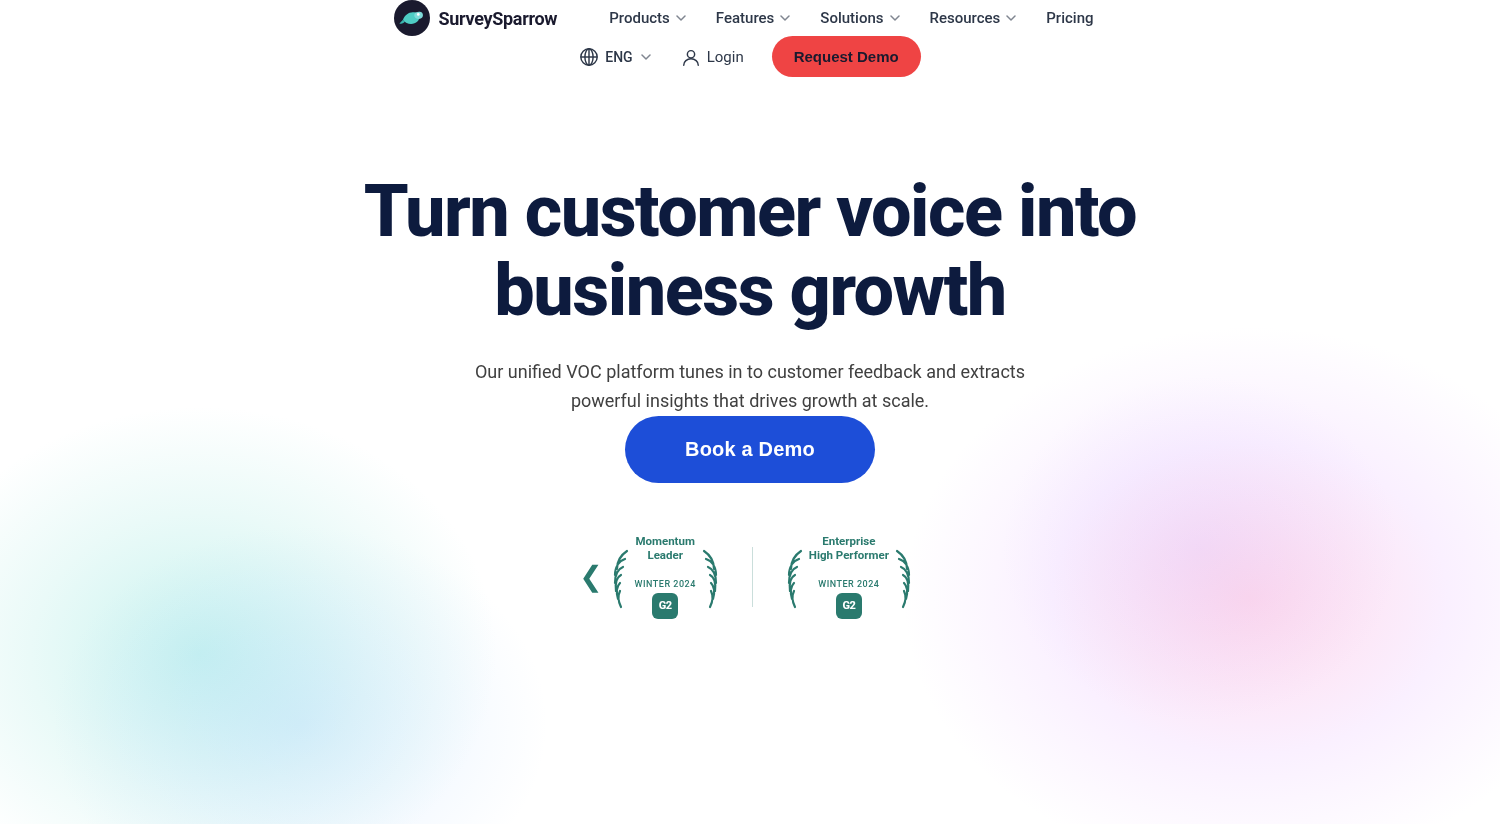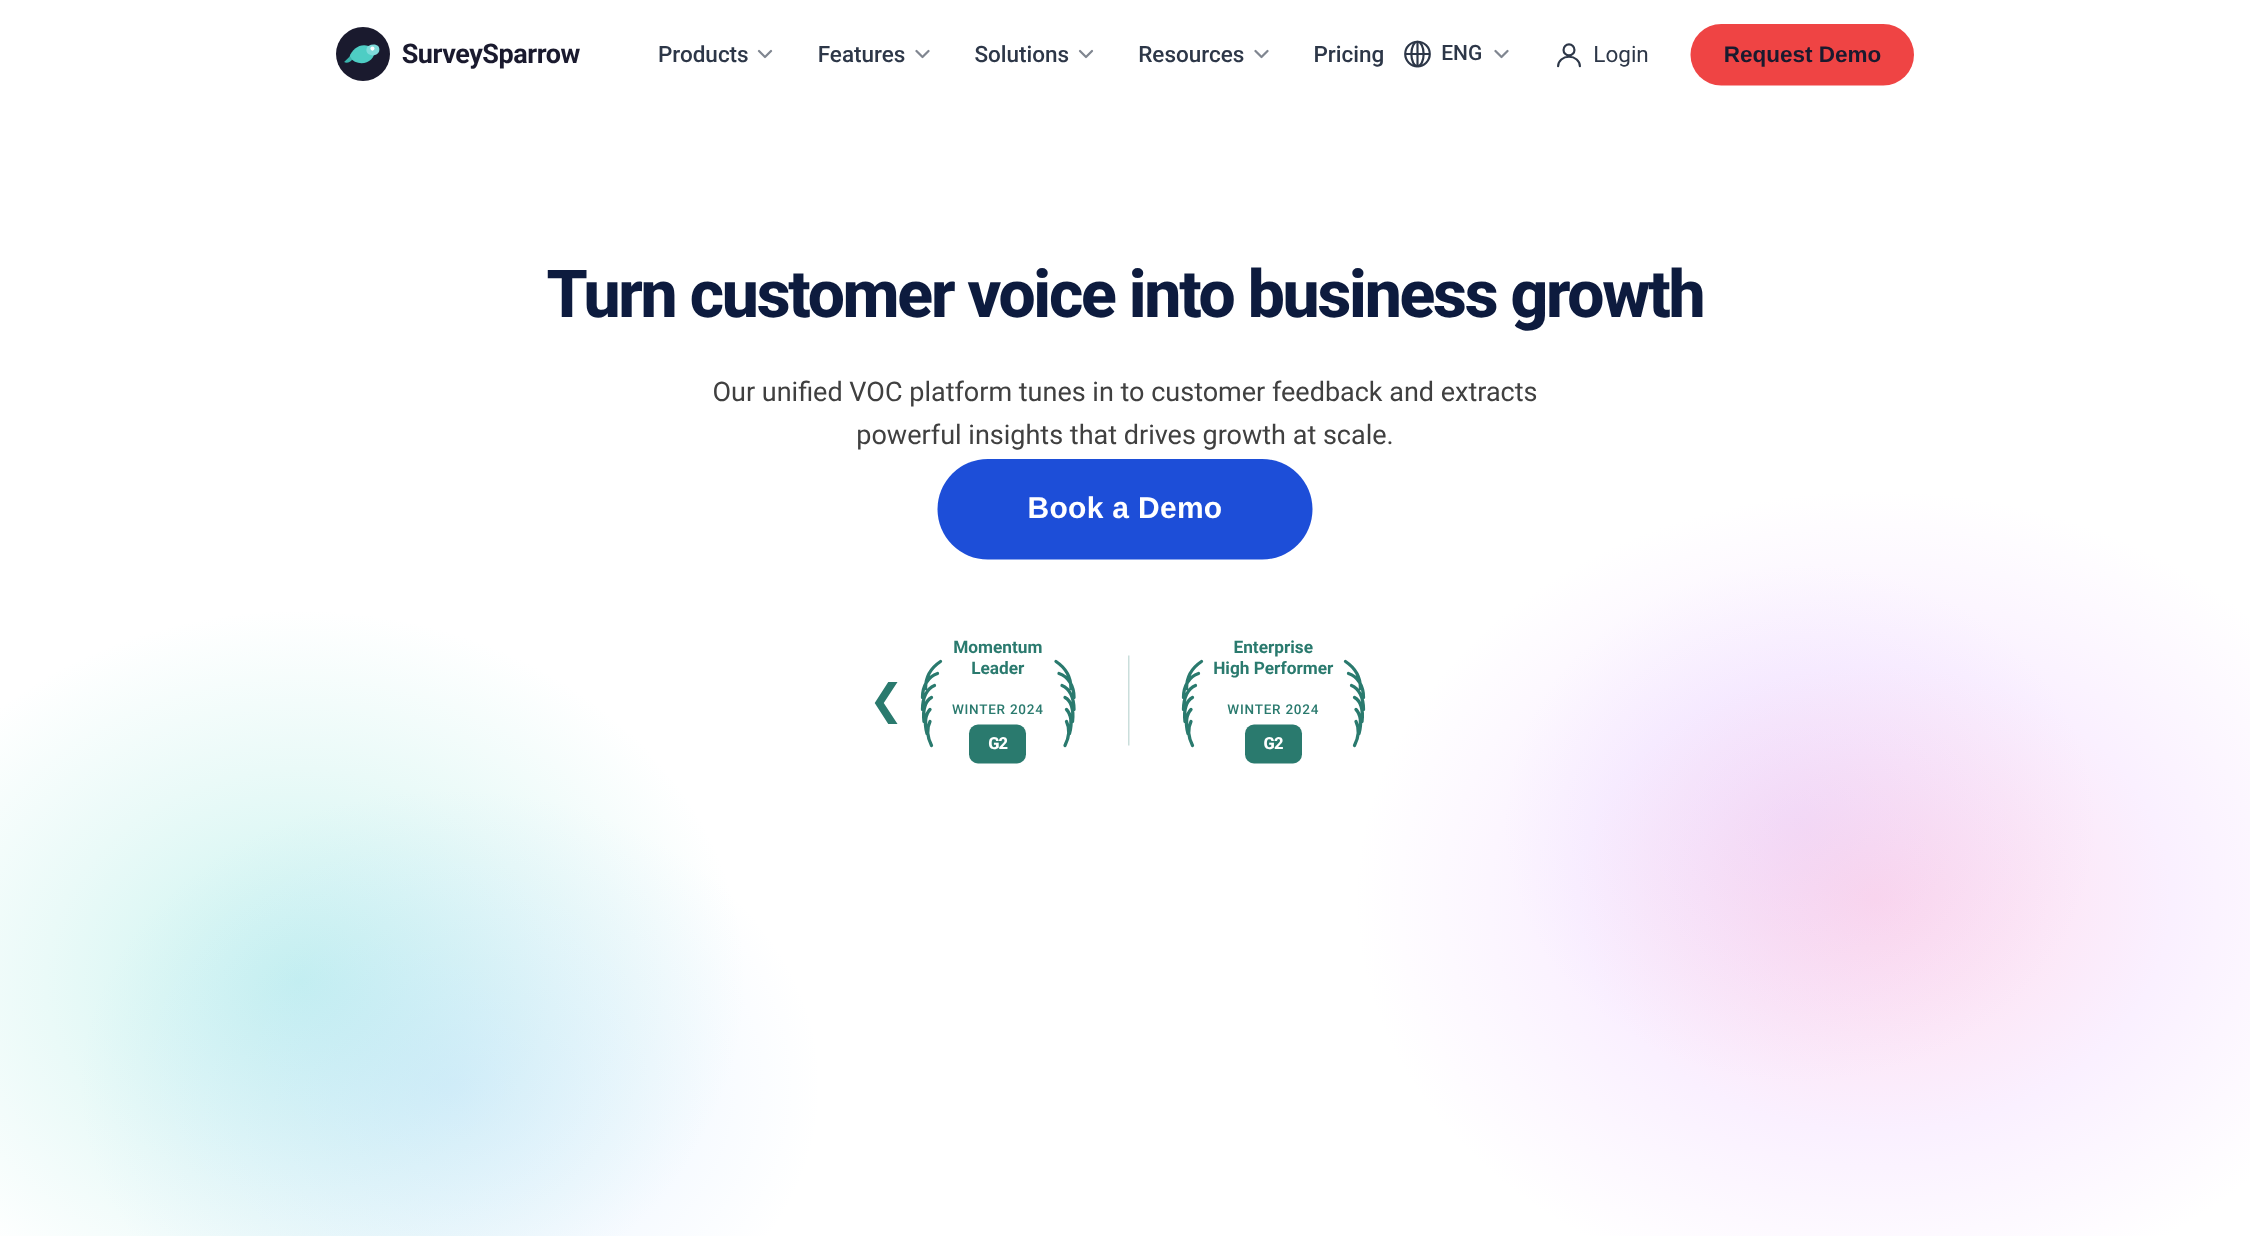--- a/index.html
+++ b/index.html
@@ -55,24 +55,25 @@
       border-radius: 50%;
       background: radial-gradient(ellipse, rgba(200, 170, 255, 0.2) 0%, transparent 70%);
     }
 
     
     .navbar {
       position: relative;
       z-index: 10;
       display: flex;
       align-items: center;
-      justify-content: center;
+      justify-content: flex-start;
       padding: 0 48px;
       height: 72px;
       background: rgba(255,255,255,0.95);
+      flex-direction: column;
     }
     .navbar-left {
       display: flex;
       align-items: center;
       gap: 40px;
     }
     .logo {
       display: flex;
       align-items: center;
       gap: 8px;
@@ -161,21 +162,21 @@
     .hero {
       position: relative;
       z-index: 1;
       display: flex;
       flex-direction: column;
       align-items: center;
       text-align: center;
       padding-top: 100px;
     }
     .hero-title {
-      font-size: 44px;
+      font-size: 72px;
       font-weight: 800;
       color: #0d1b3e;
       line-height: 1.1;
       max-width: 780px;
       letter-spacing: -1.5px;
     }
     .hero-subtitle {
       margin-top: 28px;
       font-size: 18px;
       color: #404040;
@@ -229,21 +230,21 @@
       font-size: 9px;
       color: #2a7a6e;
       font-weight: 500;
       letter-spacing: 0.5px;
       margin-top: 16px;
     }
     .badge-g2 {
       background: #2a7a6e;
       color: white;
       border-radius: 6px;
-      width: 38px;
+      width: 26px;
       height: 26px;
       display: flex;
       align-items: center;
       justify-content: center;
       font-size: 11px;
       font-weight: 800;
       margin-top: 4px;
       letter-spacing: -0.5px;
     }
     .badge-separator {

